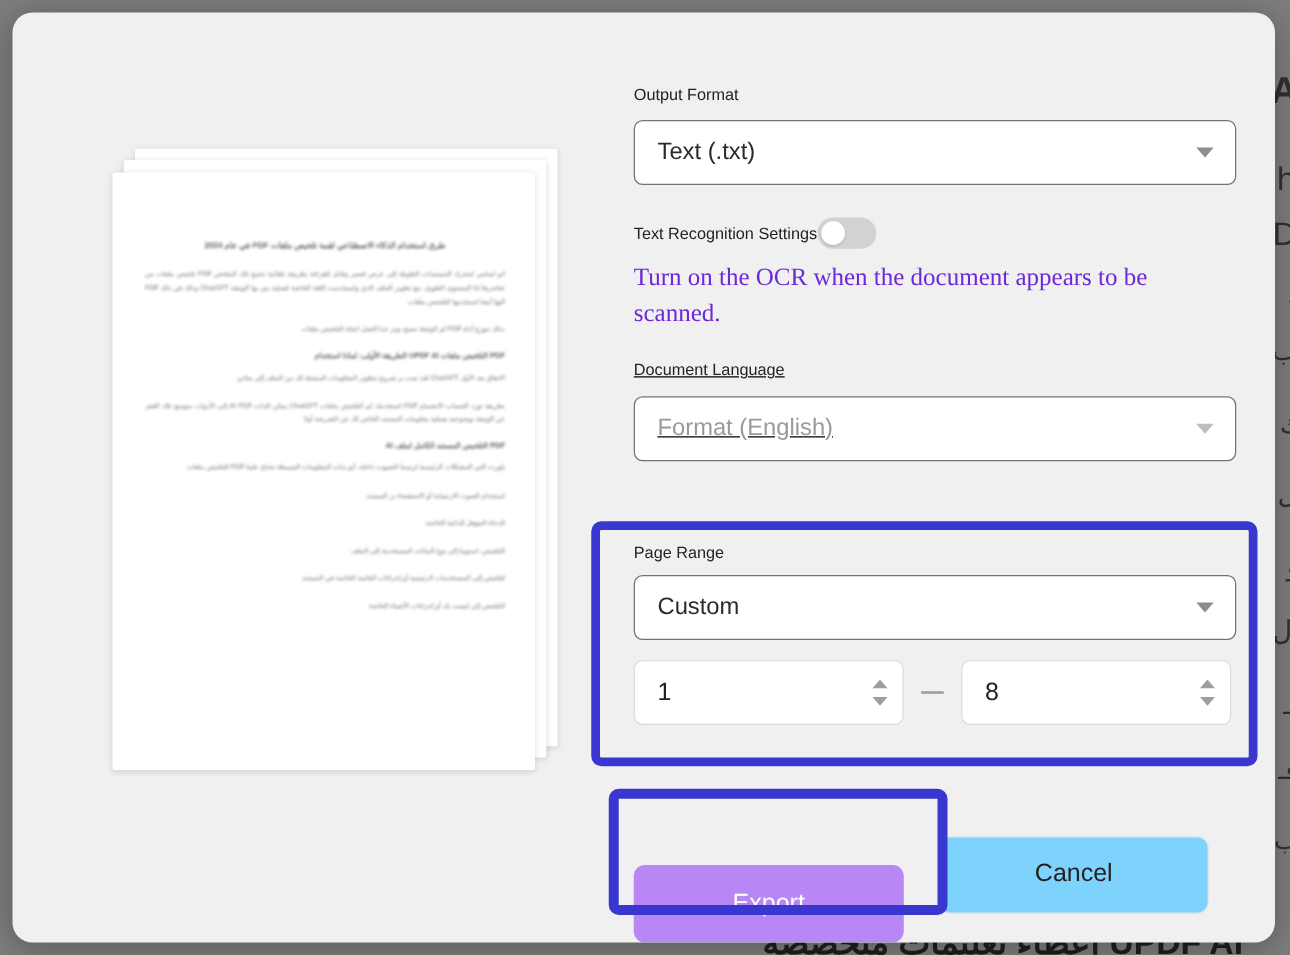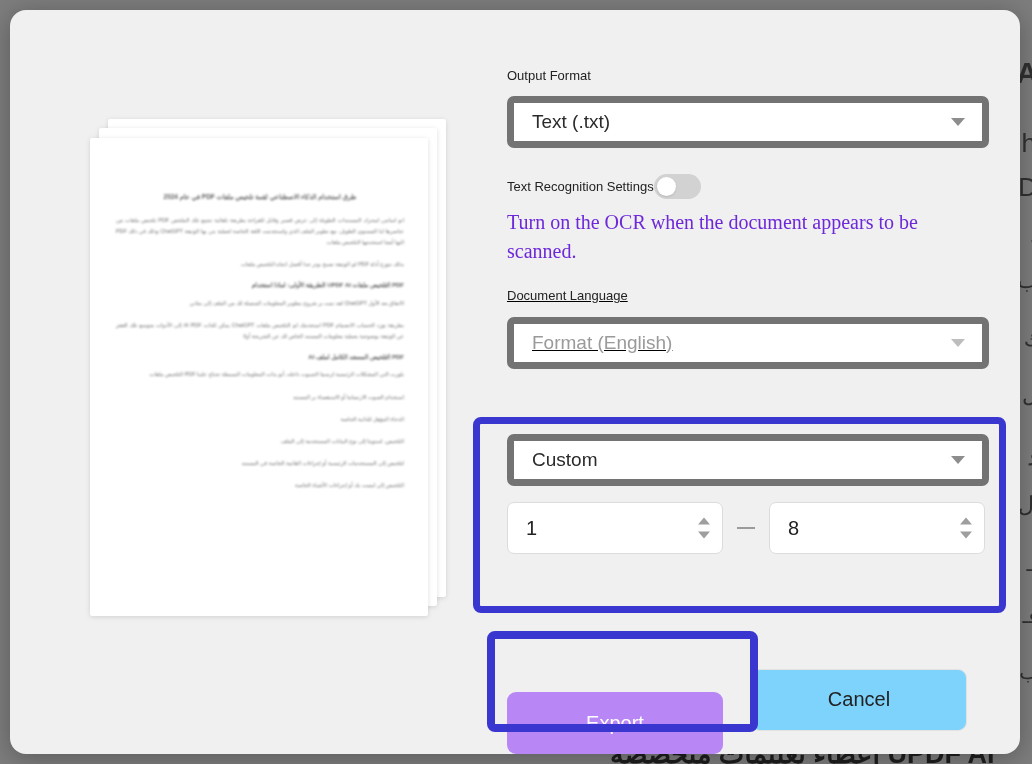--- a/index.html
+++ b/index.html
@@ -134,21 +134,21 @@
     color: #222222;
     margin: 0 0 12px 0;
     line-height: 1.25;
     font-family: "Liberation Sans", sans-serif;
   }
 
   .select {
     position: relative;
     height: 52px;
     background: #ffffff;
-    border: 7px solid #737373;
+    border: 1px solid #737373;
     border-radius: 7px;
     display: flex;
     align-items: center;
     box-sizing: border-box;
   }
   .select .value {
     padding-left: 18px;
     font-size: 19px;
     color: #2b2b2b;
   }
@@ -373,20 +373,21 @@
 
       <div class="doclang-wrap">
         <div class="field-label">Document Language</div>
         <div class="select disabled">
           <span class="value">Format (English)</span>
           <span class="caret light"></span>
         </div>
       </div>
 
       <div class="range-group">
+        <div class="field-label">Page Range</div>
         <div class="select">
           <span class="value">Custom</span>
           <span class="caret"></span>
         </div>
         <div class="range-inputs">
           <div class="num-input">
             <span class="num">1</span>
             <span class="spinner">
               <span class="spin-up"></span>
               <span class="spin-down"></span>

